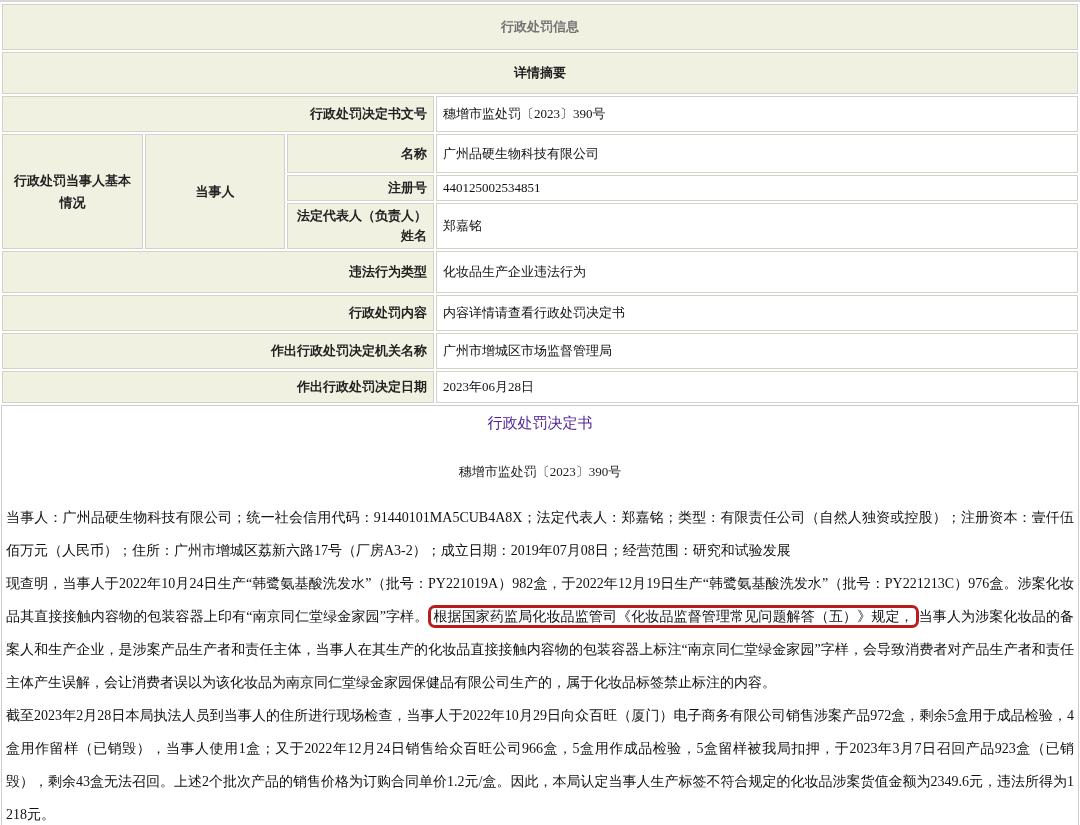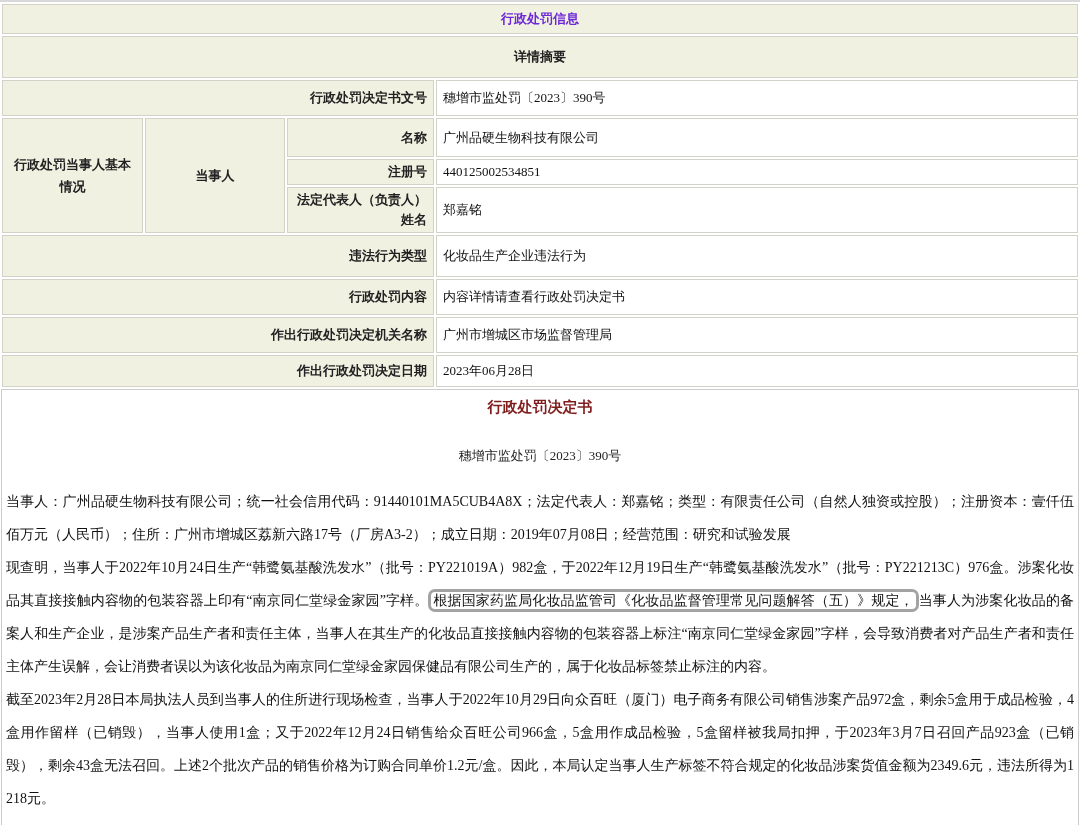--- a/index.html
+++ b/index.html
@@ -26,21 +26,21 @@
     font-size: 13px;
     padding: 2px 6px;
     overflow: hidden;
   }
   td.hdr {
     background: #f1f1e2;
     text-align: center;
     font-weight: bold;
     border: 1px solid #d2d2c8;
   }
-  td.hdr-main { font-size: 15px; color: #6d28d9; height: 30px; }
+  td.hdr-main { font-size: 15px; color: #737373; height: 46px; }
   td.hdr-sub  { font-size: 14px; color: #222; height: 42px; }
   td.lbl {
     background: #f1f1e2;
     text-align: right;
     font-weight: bold;
     color: #222;
     padding-right: 9px;
     line-height: 20px;
   }
   td.cen {
@@ -62,41 +62,41 @@
   #doc {
     margin: 0 1px;
     border: 1px solid #cccccc;
     border-bottom: none;
     min-height: 456px;
     padding: 6px 4px 10px 4px;
     background: #fff;
   }
   #doc-title {
     text-align: center;
-    font-weight: bold;
+    font-weight: normal;
     font-size: 15px;
     margin: 2px 0 0 0;
-    color: #7f1d1d;
+    color: #4c1d95;
   }
   #doc-number {
     text-align: center;
     font-size: 13px;
     margin: 30px 0 20px 0;
     color: #222;
   }
   .para {
     font-size: 14px;
     line-height: 33px;
     margin: 0;
     text-align: justify;
     color: #111;
     word-break: break-all;
   }
   .hl-box {
-    border: 3px solid #a3a3a3;
+    border: 3px solid #b91c1c;
     border-radius: 7px;
     padding: 1px 2px;
     margin: -3px 0;
     box-decoration-break: clone;
     -webkit-box-decoration-break: clone;
   }
 </style>
 </head>
 <body>
 

